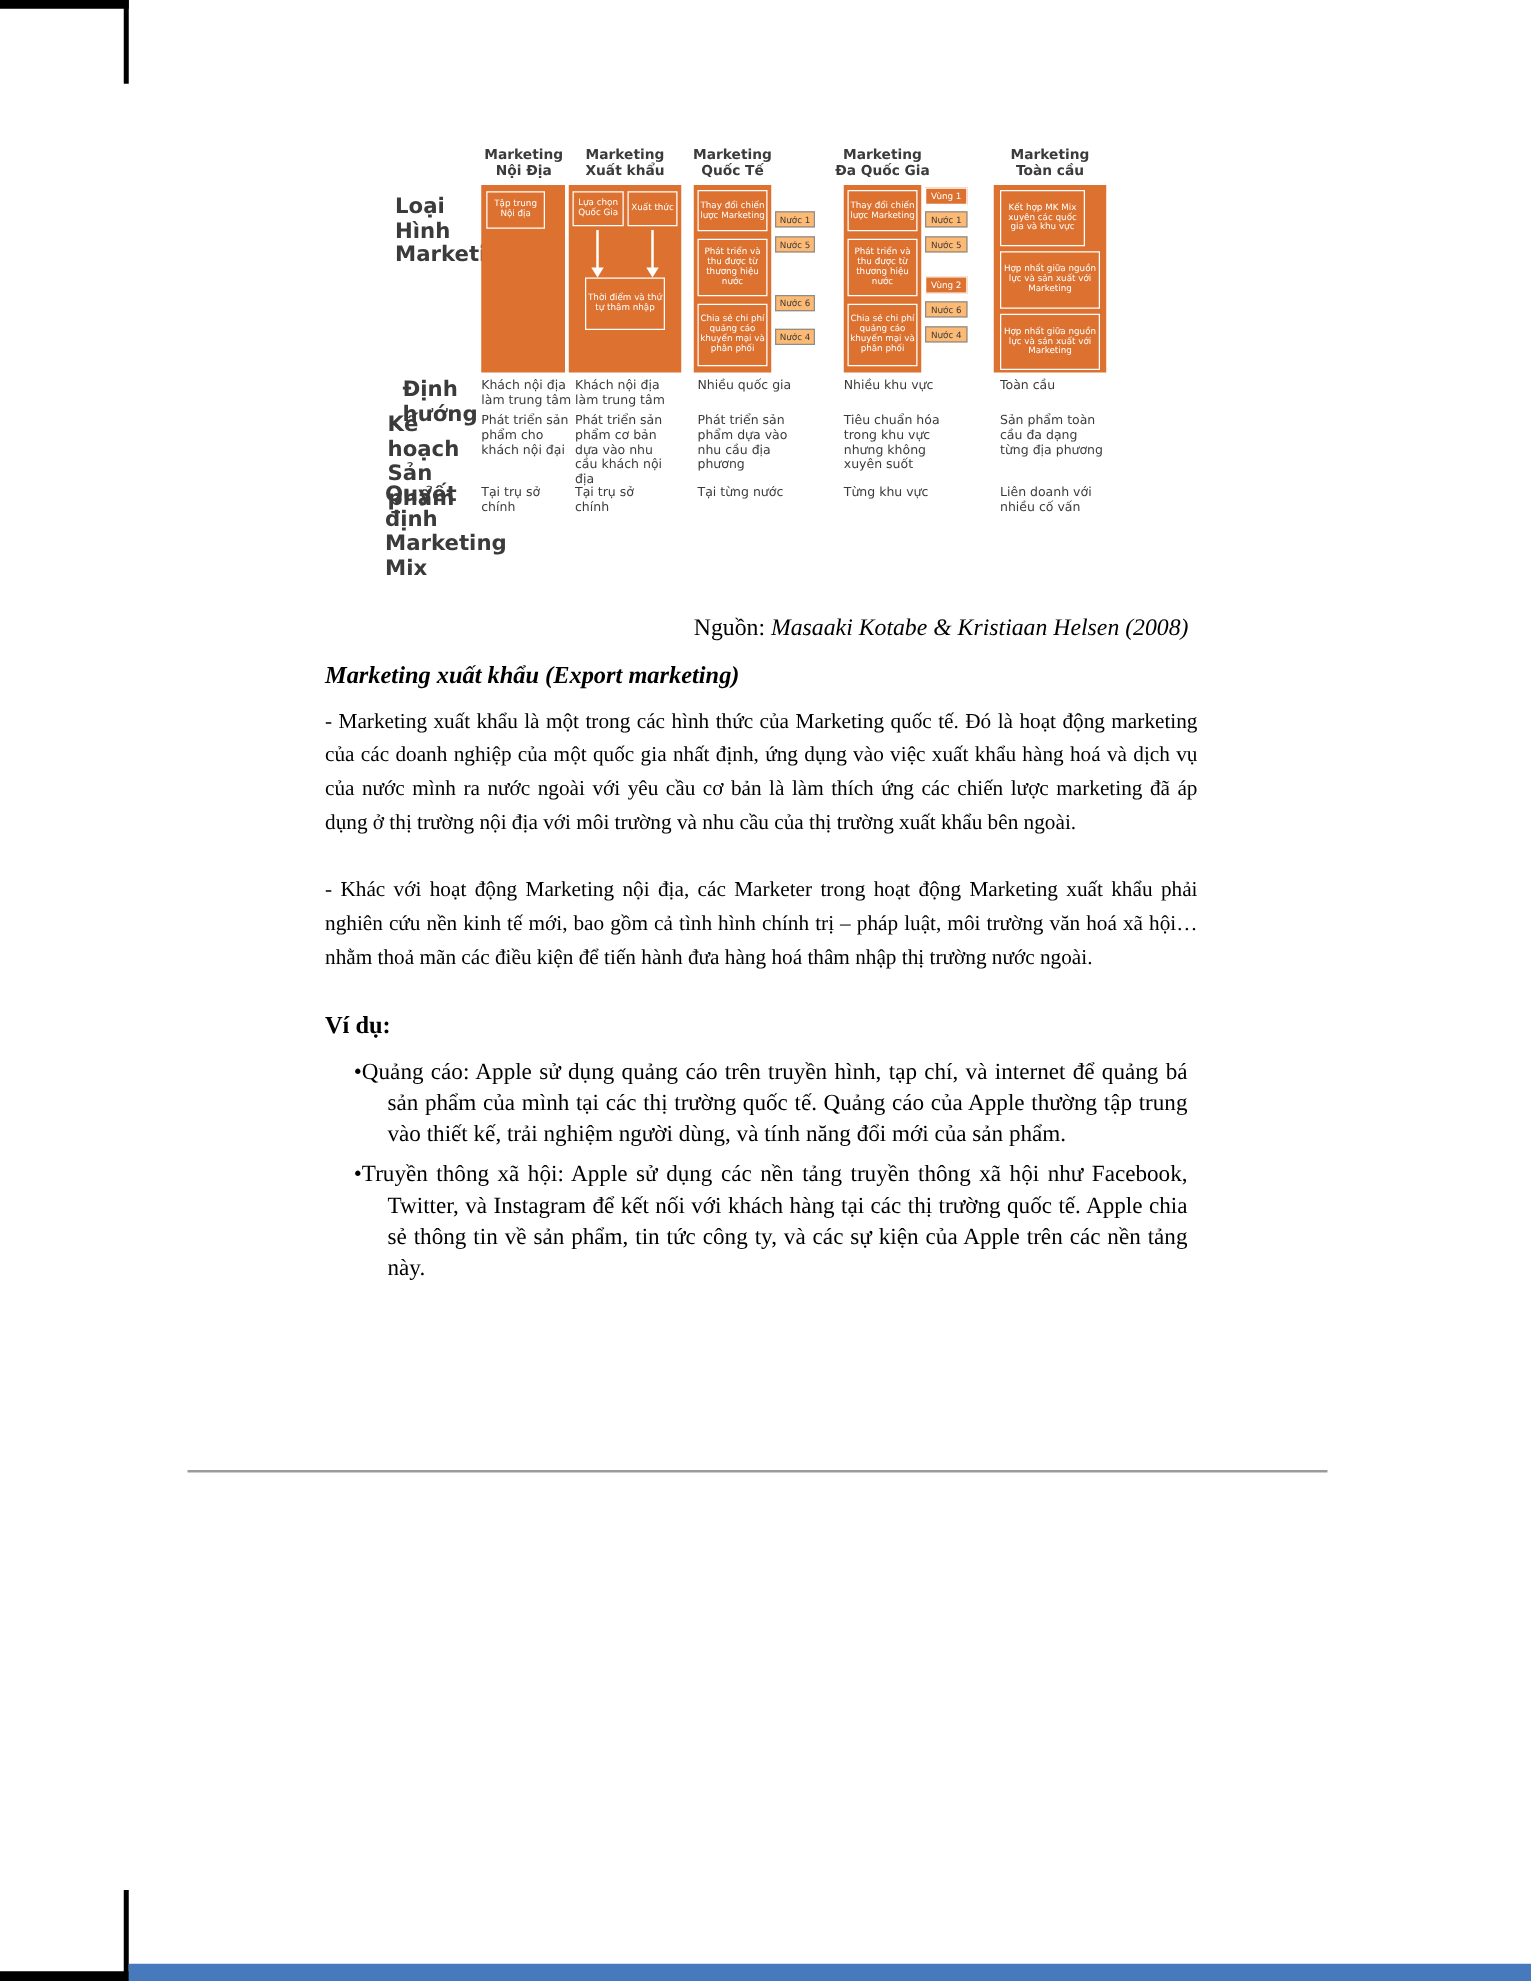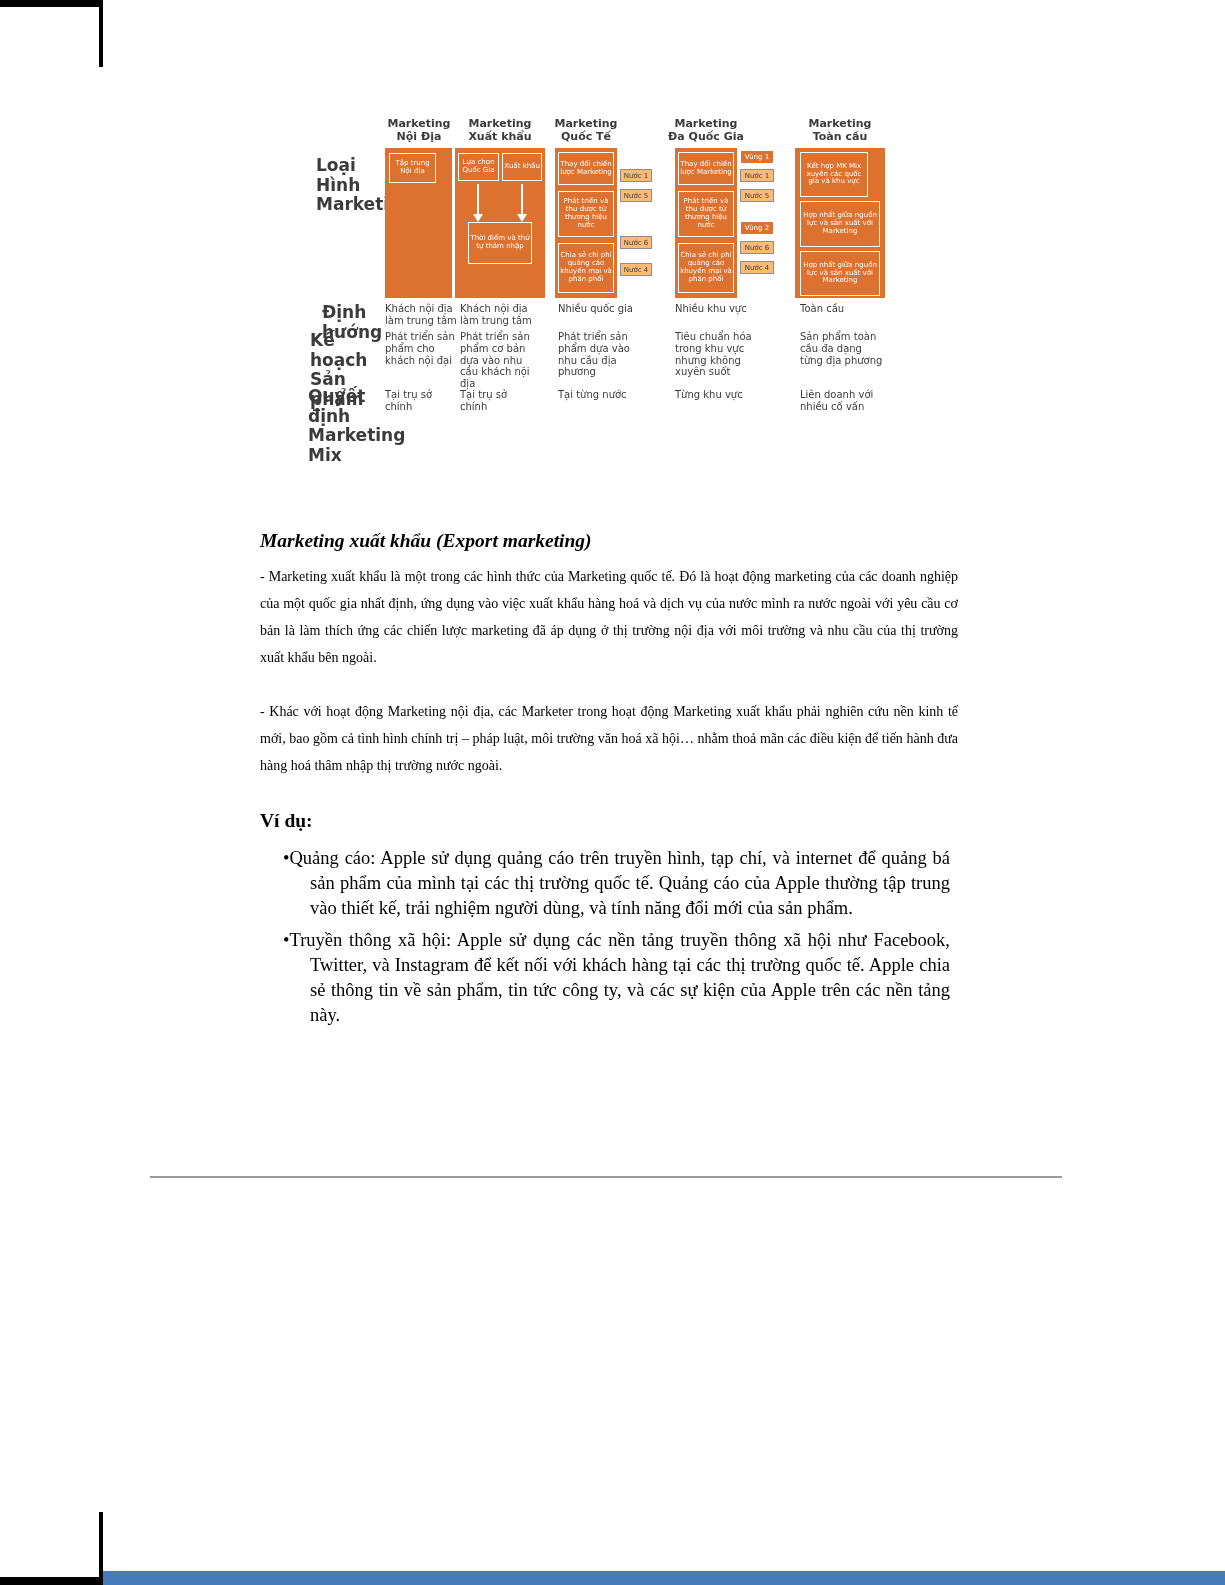--- a/index.html
+++ b/index.html
@@ -31,21 +31,21 @@
           border-left:5px solid transparent; border-right:5px solid transparent;
           border-top:8px solid #fff; }
 
   
   .caption { position:absolute; left:260px; top:452px; width:700px; text-align:center;
              font-weight:bold; font-size:20px; }
   .source  { position:absolute; left:555px; top:492px; font-size:19px; }
   .source .ital { font-style:italic; }
   .section-heading { position:absolute; left:260px; top:530px; font-size:19.5px;
              font-weight:bold; font-style:italic; }
-  .para { position:absolute; left:260px; width:698px; font-size:14px;
+  .para { position:absolute; left:260px; width:698px; font-size:17px;
              line-height:27px; text-align:justify; }
   .para1 { top:563px; }
   .para2 { top:698px; }
   .example-heading { position:absolute; left:260px; top:810px; font-size:19.5px; font-weight:bold; }
   .example-list { position:absolute; left:260px; top:846px; width:690px; list-style:none; }
   .example-list li { font-size:18.5px; line-height:25px; text-align:justify;
              padding-left:50px; text-indent:-27px; margin-bottom:7px; }
   .hrule { position:absolute; left:150px; top:1176px; width:912px; height:0;
              border-top:2px solid #9b9b9b; }
 </style>
@@ -72,21 +72,21 @@
 
     <div class="panel" style="left:85px;width:67px"></div>
     <div class="panel" style="left:155px;width:90px"></div>
     <div class="panel" style="left:255px;width:62px"></div>
     <div class="panel" style="left:375px;width:62px"></div>
     <div class="panel" style="left:495px;width:90px"></div>
 
     <div class="obox" style="left:89px;top:41px;width:47px;height:30px">Tập trung Nội địa</div>
 
     <div class="obox" style="left:158px;top:41px;width:41px;height:28px">Lựa chọn Quốc Gia</div>
-    <div class="obox" style="left:202px;top:41px;width:40px;height:28px">Xuất khẩu</div>
+    <div class="obox" style="left:202px;top:41px;width:40px;height:28px">Xuất thức</div>
     <div class="arrow-stem" style="left:177px;top:72px;height:31px"></div>
     <div class="arrow-head" style="left:173px;top:102px"></div>
     <div class="arrow-stem" style="left:221px;top:72px;height:31px"></div>
     <div class="arrow-head" style="left:217px;top:102px"></div>
     <div class="obox" style="left:168px;top:110px;width:64px;height:42px">Thời điểm và thứ tự thâm nhập</div>
 
     <div class="obox" style="left:258px;top:40px;width:56px;height:33px">Thay đổi chiến lược Marketing</div>
     <div class="obox" style="left:258px;top:79px;width:56px;height:46px">Phát triển và thu được từ thương hiệu nước</div>
     <div class="obox" style="left:258px;top:131px;width:56px;height:50px">Chia sẻ chi phí quảng cáo khuyến mại và phân phối</div>
     <div class="wbox" style="left:320px;top:57px;width:32px;height:13px">Nước 1</div>
@@ -124,20 +124,24 @@
 
     <div class="row-label" style="left:8px;top:275px;width:72px">Quyết định Marketing Mix</div>
     <div class="cell" style="left:85px;top:277px;width:62px">Tại trụ sở chính</div>
     <div class="cell" style="left:160px;top:277px;width:62px">Tại trụ sở chính</div>
     <div class="cell" style="left:258px;top:277px;width:80px">Tại từng nước</div>
     <div class="cell" style="left:375px;top:277px;width:80px">Từng khu vực</div>
     <div class="cell" style="left:500px;top:277px;width:85px">Liên doanh với nhiều cố vấn</div>
   </div>
 
 
+  <div class="source">
+    <span>Nguồn:</span>
+    <span class="ital">Masaaki Kotabe &amp; Kristiaan Helsen (2008)</span>
+  </div>
 
   <div class="section-heading">Marketing xuất khẩu (Export marketing)</div>
 
   <div class="para para1">- Marketing xuất khẩu là một trong các hình thức của Marketing quốc tế. Đó là hoạt động marketing của các doanh nghiệp của một quốc gia nhất định, ứng dụng vào việc xuất khẩu hàng hoá và dịch vụ của nước mình ra nước ngoài với yêu cầu cơ bản là làm thích ứng các chiến lược marketing đã áp dụng ở thị trường nội địa với môi trường và nhu cầu của thị trường xuất khẩu bên ngoài.</div>
   <div class="para para2">- Khác với hoạt động Marketing nội địa, các Marketer trong hoạt động Marketing xuất khẩu phải nghiên cứu nền kinh tế mới, bao gồm cả tình hình chính trị – pháp luật, môi trường văn hoá xã hội… nhằm thoả mãn các điều kiện để tiến hành đưa hàng hoá thâm nhập thị trường nước ngoài.</div>
 
   <div class="example-heading">Ví dụ:</div>
 
   <ul class="example-list">
     <li><span>•</span><span>Quảng cáo: Apple sử dụng quảng cáo trên truyền hình, tạp chí, và internet để quảng bá sản phẩm của mình tại các thị trường quốc tế. Quảng cáo của Apple thường tập trung vào thiết kế, trải nghiệm người dùng, và tính năng đổi mới của sản phẩm.</span></li>

